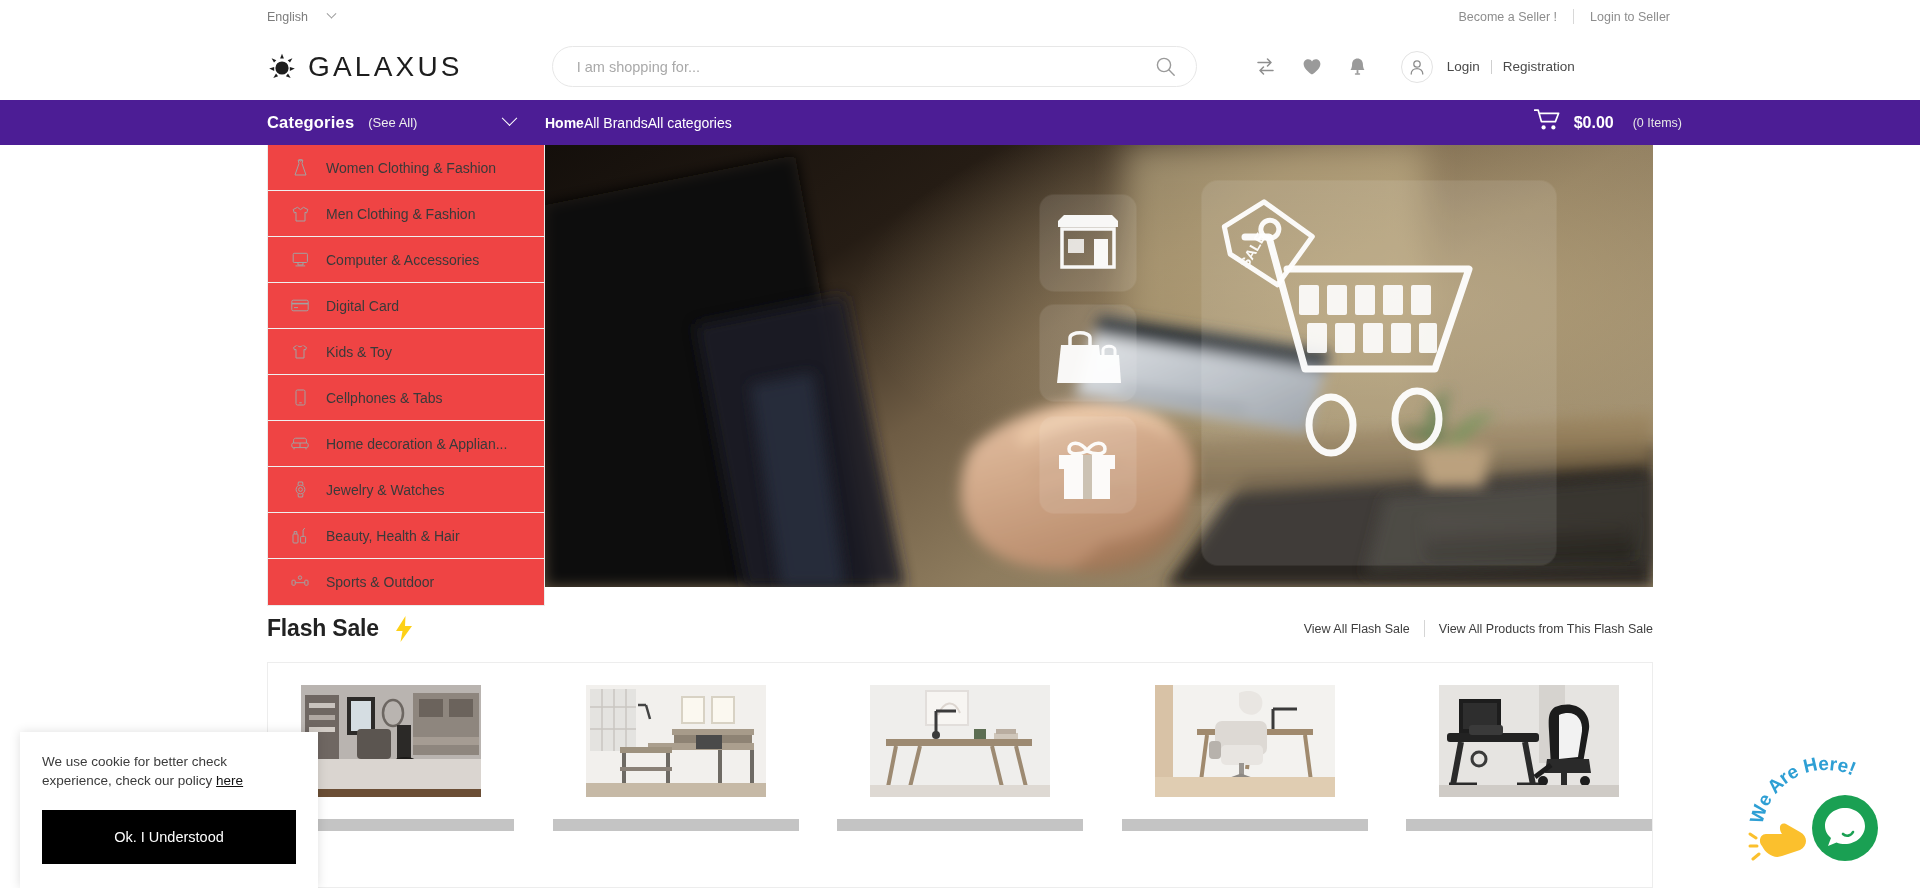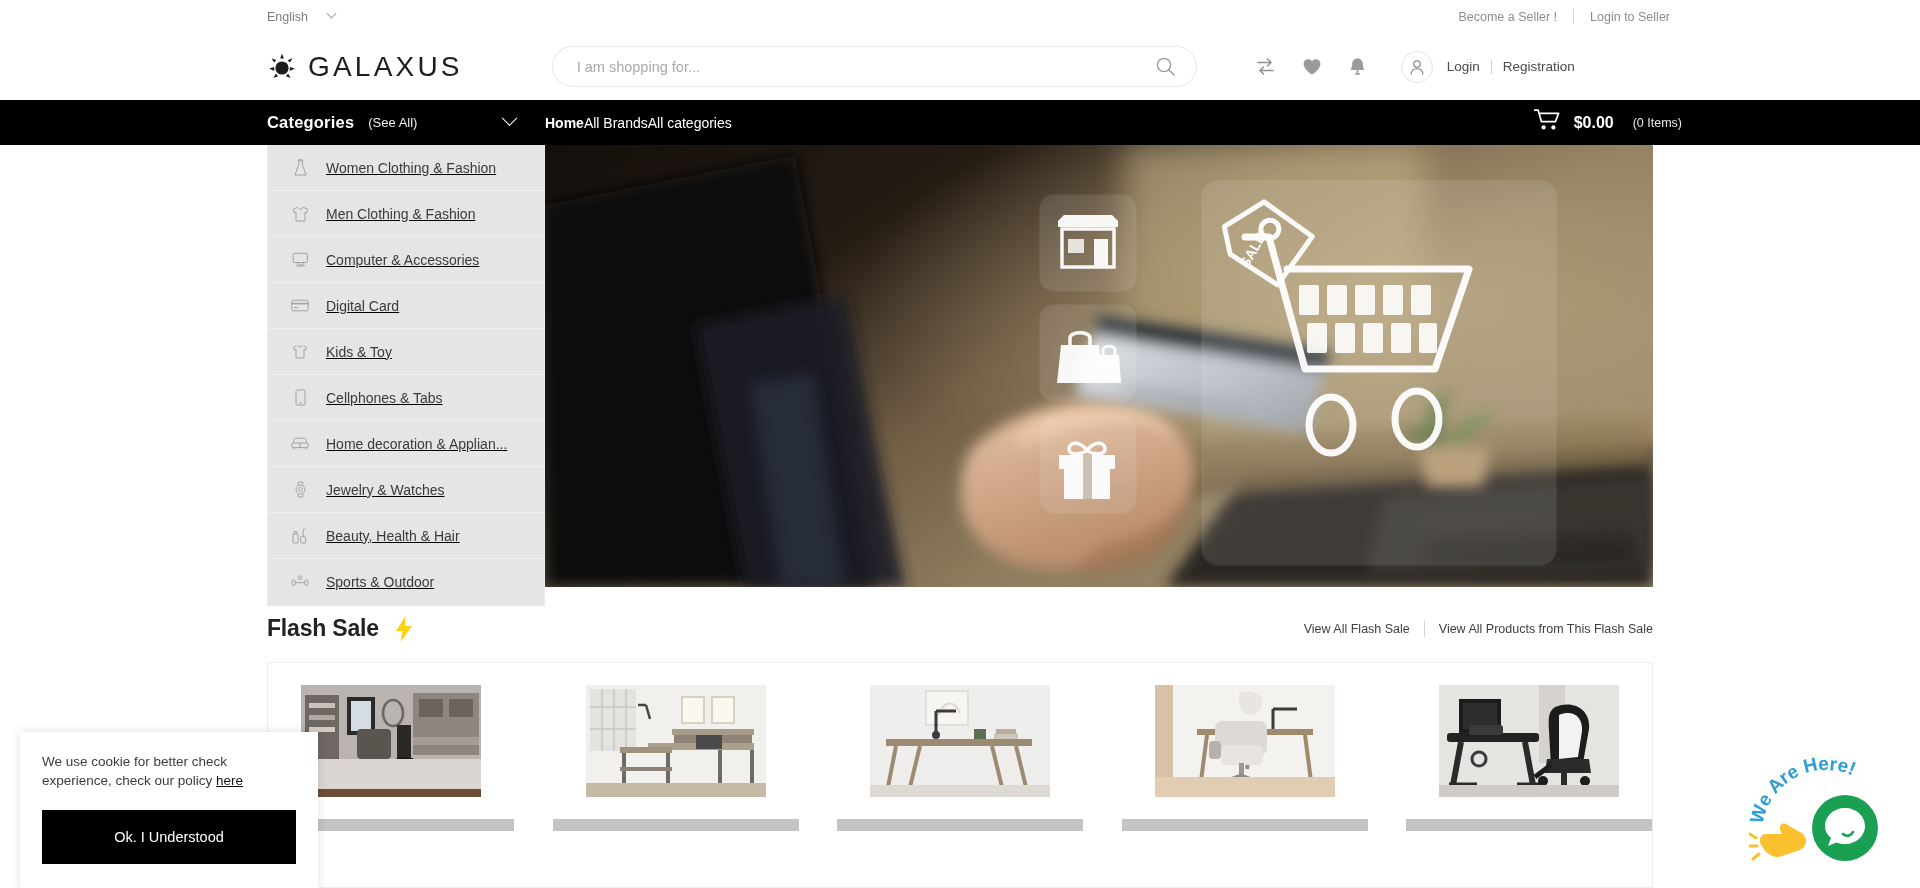--- a/index.html
+++ b/index.html
@@ -86,21 +86,21 @@
     margin-left: 14px;
     display: flex; align-items: center;
     font-size: 13.5px;
   }
   .auth-links a { color: #4a4a4a; text-decoration: none; cursor: pointer; }
   .vdiv2 { width: 1px; height: 14px; background: #cfcfcf; margin: 0 11px; }
 
   
   .navbar {
     height: 45px;
-    background: #000000;
+    background: #4c1d95;
     display: flex; align-items: center;
     padding: 0 0 0 267px;
     color: #fff;
   }
   .cat-btn {
     display: flex; align-items: center; cursor: pointer;
     width: 278px;
   }
   .cat-title { font-size: 16.5px; font-weight: 700; letter-spacing: .2px; }
   .cat-seeall { font-size: 13px; color: #ededed; margin-left: 14px; }
@@ -125,25 +125,24 @@
   .stage { position: relative; width: 1920px; height: 743px; }
   .content {
     position: absolute; left: 267px; top: 0;
     width: 1386px;
   }
 
   
   .sidebar {
     position: absolute; left: 0; top: 0;
     width: 278px;
-    background: #e5e5e5;
+    background: #ef4444;
     border: 1px solid #ececec;
     border-top: none;
     z-index: 5;
-    text-decoration: underline;
   }
   .sb-item {
     height: 46px;
     display: flex; align-items: center;
     padding: 0 0 0 22px;
     border-bottom: 1px solid #f0f0f0;
     cursor: pointer;
     font-size: 14px; color: #3a3a3a;
   }
   .sb-item:last-child { border-bottom: none; }

